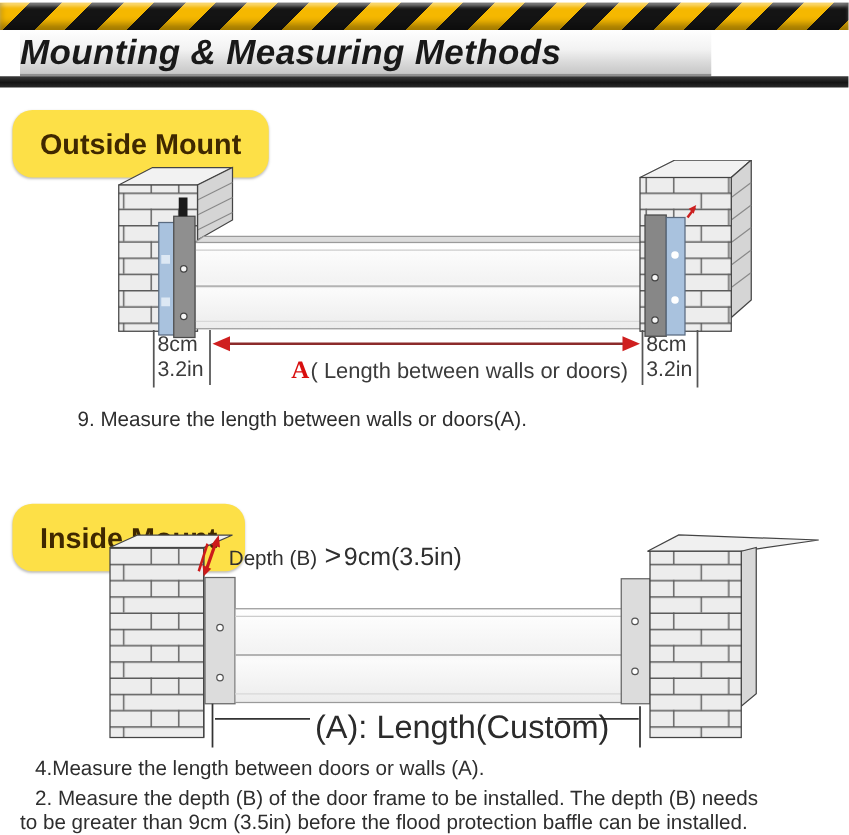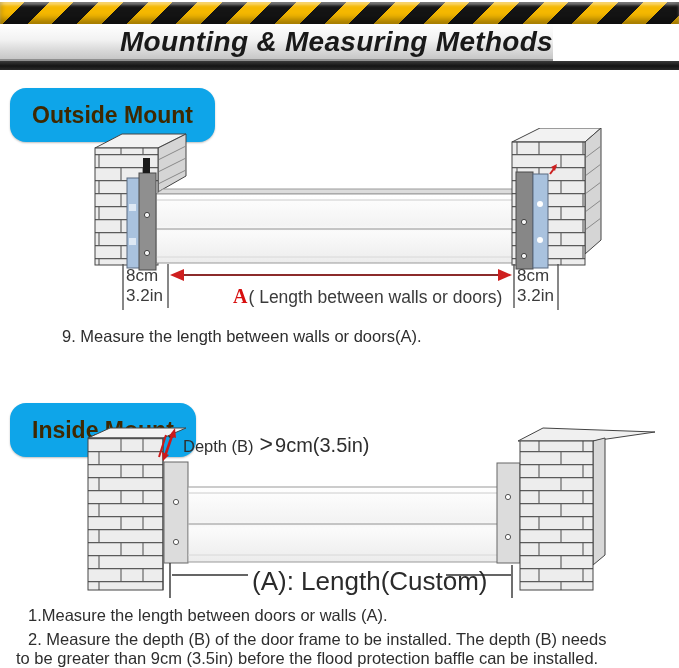--- a/index.html
+++ b/index.html
@@ -9,36 +9,36 @@
   }
   
   .caution-band{
     position:absolute;left:0;top:0;width:679px;height:24px;
     background:repeating-linear-gradient(135deg,#f5b800 0 17px,#141414 17px 35px);
     border-top:2px solid #ffffff;box-sizing:border-box;
     box-shadow:inset 0 -5px 6px rgba(0,0,0,.35), inset 0 3px 3px rgba(255,255,255,.45);
   }
   
   .banner{
-    position:absolute;left:0;top:24px;width:553px;height:37px;
+    position:absolute;left:16px;top:24px;width:553px;height:37px;
     background:linear-gradient(#ffffff 0%,#f2f2f2 45%,#d9d9d9 75%,#c7c7c7 100%);
     border-bottom:2px solid #8f8f8f;box-sizing:border-box;
-    display:flex;align-items:center;justify-content:flex-end;
+    display:flex;align-items:center;justify-content:flex-start;
   }
   .banner .title{
     font-size:28px;font-weight:bold;font-style:italic;color:#191919;letter-spacing:.3px;
   }
   .dark-bar{
     position:absolute;left:0;top:61px;width:679px;height:9px;
     background:linear-gradient(#3a3a3a,#141414 55%,#2a2a2a);
   }
   
   .pill{
     position:absolute;left:10px;height:54px;min-width:142px;padding:0 22px;
-    background:#0ea5e9;border-radius:16px;box-sizing:border-box;
+    background:#fde047;border-radius:16px;box-sizing:border-box;
     display:flex;align-items:center;justify-content:center;
     font-size:23px;font-weight:bold;color:#3f2800;
     box-shadow:0 1px 2px rgba(0,0,0,.25);
   }
   .pill.outside{top:88px;}
   .pill.inside{top:383px;margin-top:20px;}
   
   .diagram{position:absolute;left:0;}
   #diagram1{top:128px;}
   #diagram2{top:425px;}
@@ -224,17 +224,17 @@
     </g>
   </svg>
 
   <div class="depth-note">
     <span class="lbl">Depth (B)</span>
     <span class="gt">&gt;</span>
     <span class="val">9cm(3.5in)</span>
   </div>
   <div class="length-caption">(A): Length(Custom)</div>
 
-  <div class="step s-in-1">1.Measure the length between doors or walls (A).</div>
+  <div class="step s-in-1">4.Measure the length between doors or walls (A).</div>
   <div class="step s-in-2a">2. Measure the depth (B) of the door frame to be installed. The depth (B) needs</div>
   <div class="step s-in-2b">to be greater than 9cm (3.5in) before the flood protection baffle can be installed.</div>
 
 </div>
 
 </body></html>

